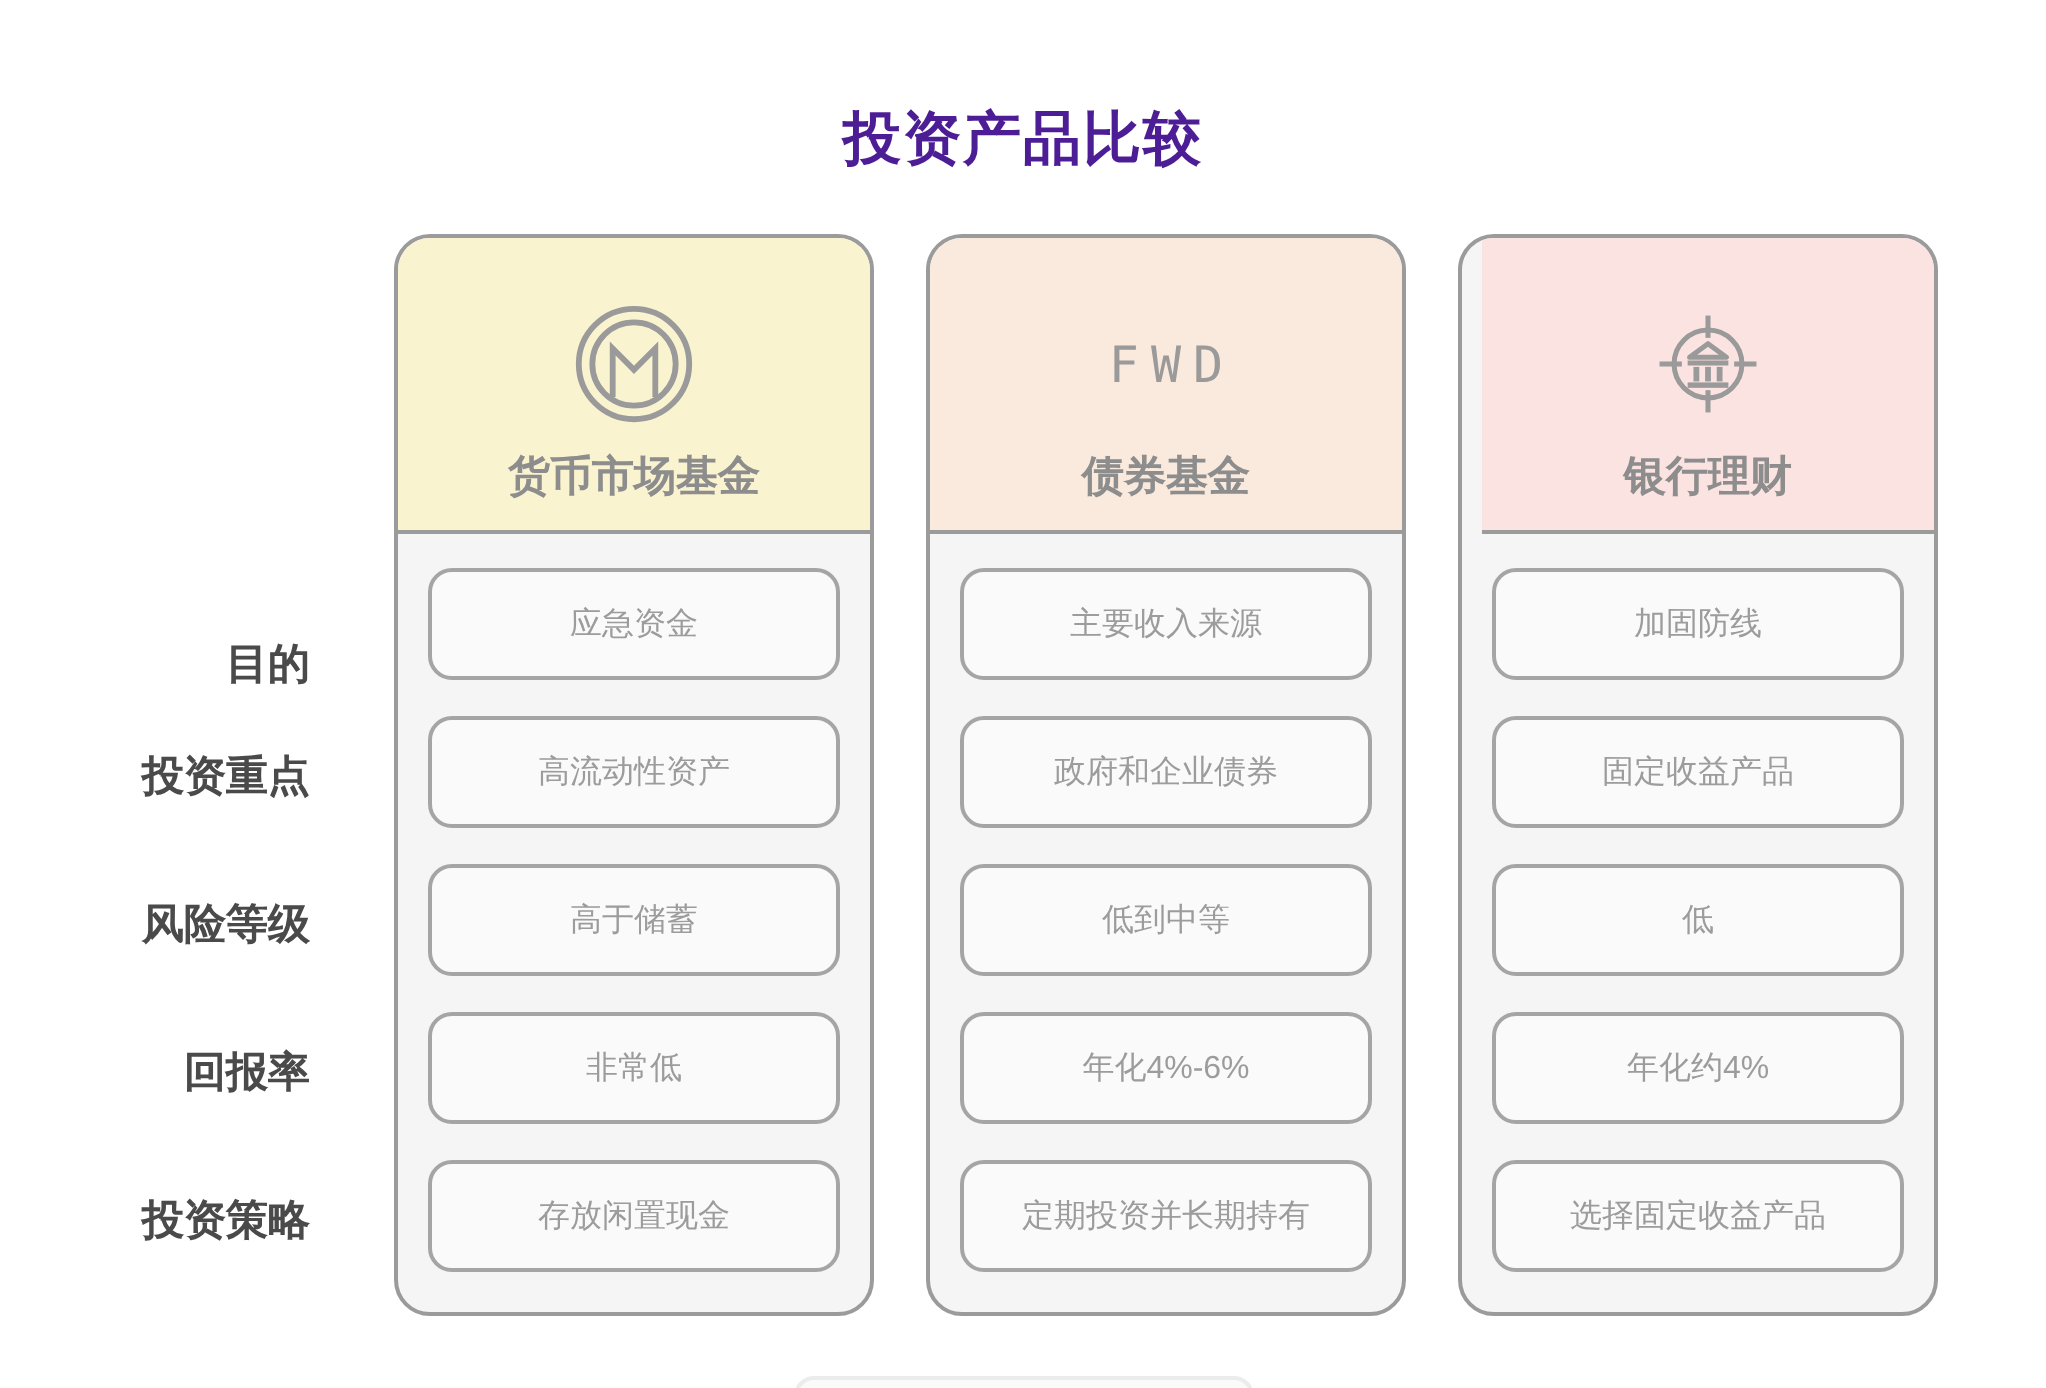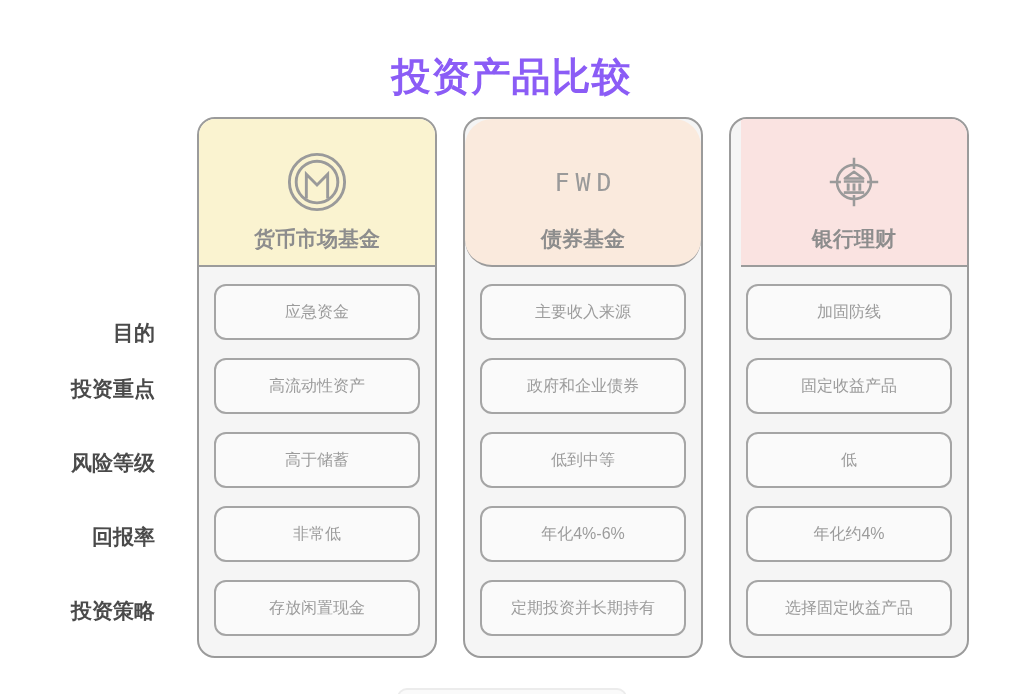--- a/index.html
+++ b/index.html
@@ -2,21 +2,21 @@
 <html><head>
 <meta charset="utf-8">
 <style>
   html,body{margin:0;padding:0;background:#ffffff;}
   .canvas{
     position:relative;width:1023px;height:694px;background:#ffffff;overflow:hidden;
     font-family:"Liberation Sans","DejaVu Sans",sans-serif;
   }
   .title{
     position:absolute;top:50px;left:0;width:100%;text-align:center;
-    font-size:39px;font-weight:bold;color:#8b5cf6;letter-spacing:1px;
+    font-size:29px;font-weight:bold;color:#4c1d95;letter-spacing:1px;
   }
   .row-label{
     position:absolute;left:0;width:155px;text-align:right;
     font-size:21px;font-weight:bold;color:#4a4a4a;line-height:28px;
   }
   .rl0{top:319px}.rl1{top:375px}.rl2{top:449px}.rl3{top:523px}.rl4{top:597px}
   .column{
     position:absolute;top:117px;width:240px;height:541px;box-sizing:border-box;
     border:2px solid #9b9b9b;border-radius:18px;background:#f5f5f5;overflow:hidden;
   }
@@ -72,21 +72,21 @@
     <div class="col-body">
       <div class="cell">应急资金</div>
       <div class="cell">高流动性资产</div>
       <div class="cell">高于储蓄</div>
       <div class="cell">非常低</div>
       <div class="cell">存放闲置现金</div>
     </div>
   </div>
 
   <div class="column c1">
-    <div class="col-header" style="background-color: rgb(250, 234, 221); border-radius: 27px;">
+    <div class="col-header" style="background-color: rgb(250, 234, 221);">
       <div class="col-icon">
         <span class="fwd-text">FWD</span>
       </div>
       <div class="col-title">债券基金</div>
     </div>
     <div class="col-body">
       <div class="cell">主要收入来源</div>
       <div class="cell">政府和企业债券</div>
       <div class="cell">低到中等</div>
       <div class="cell">年化4%-6%</div>

